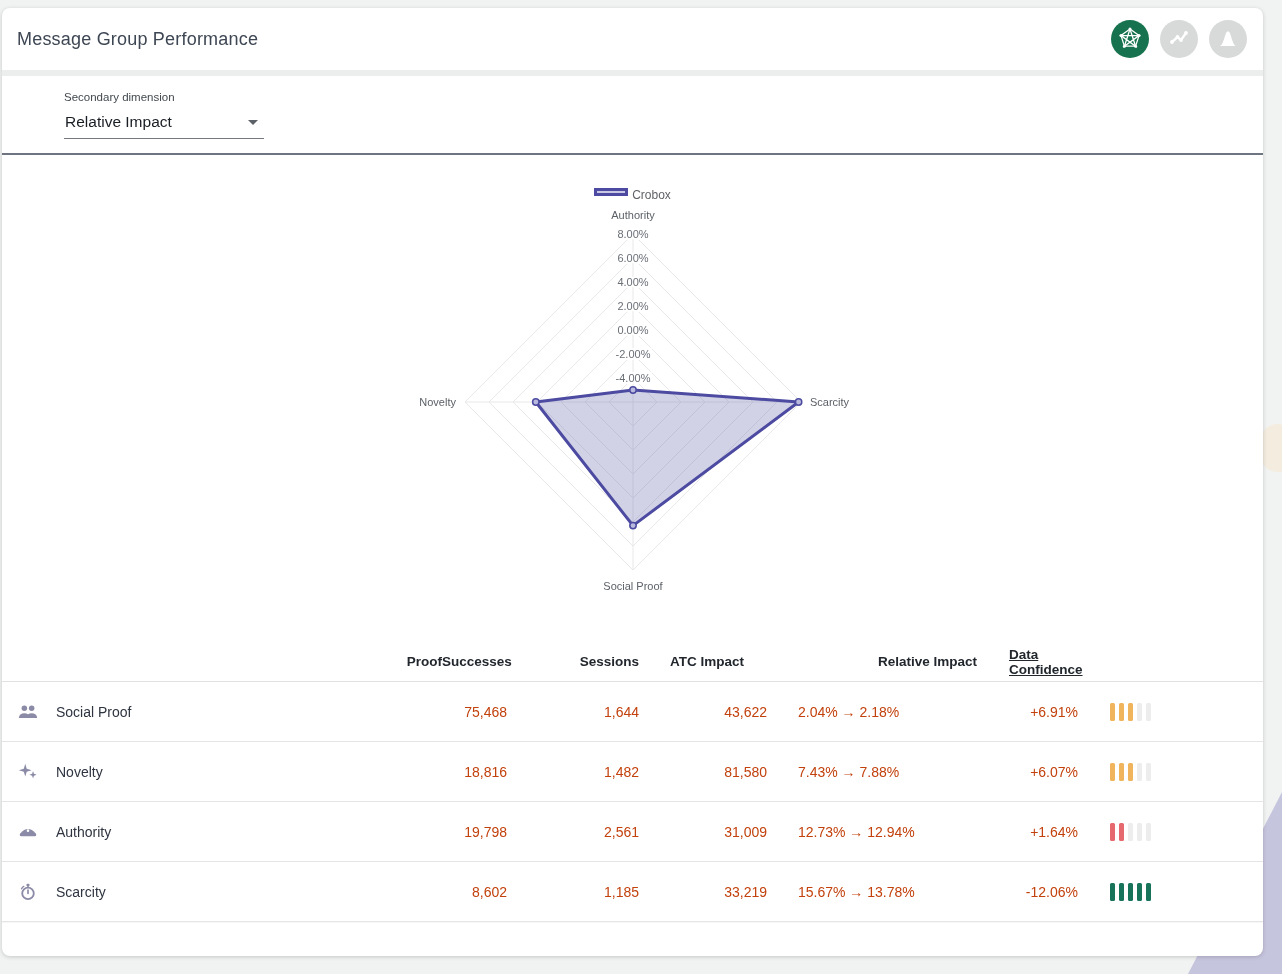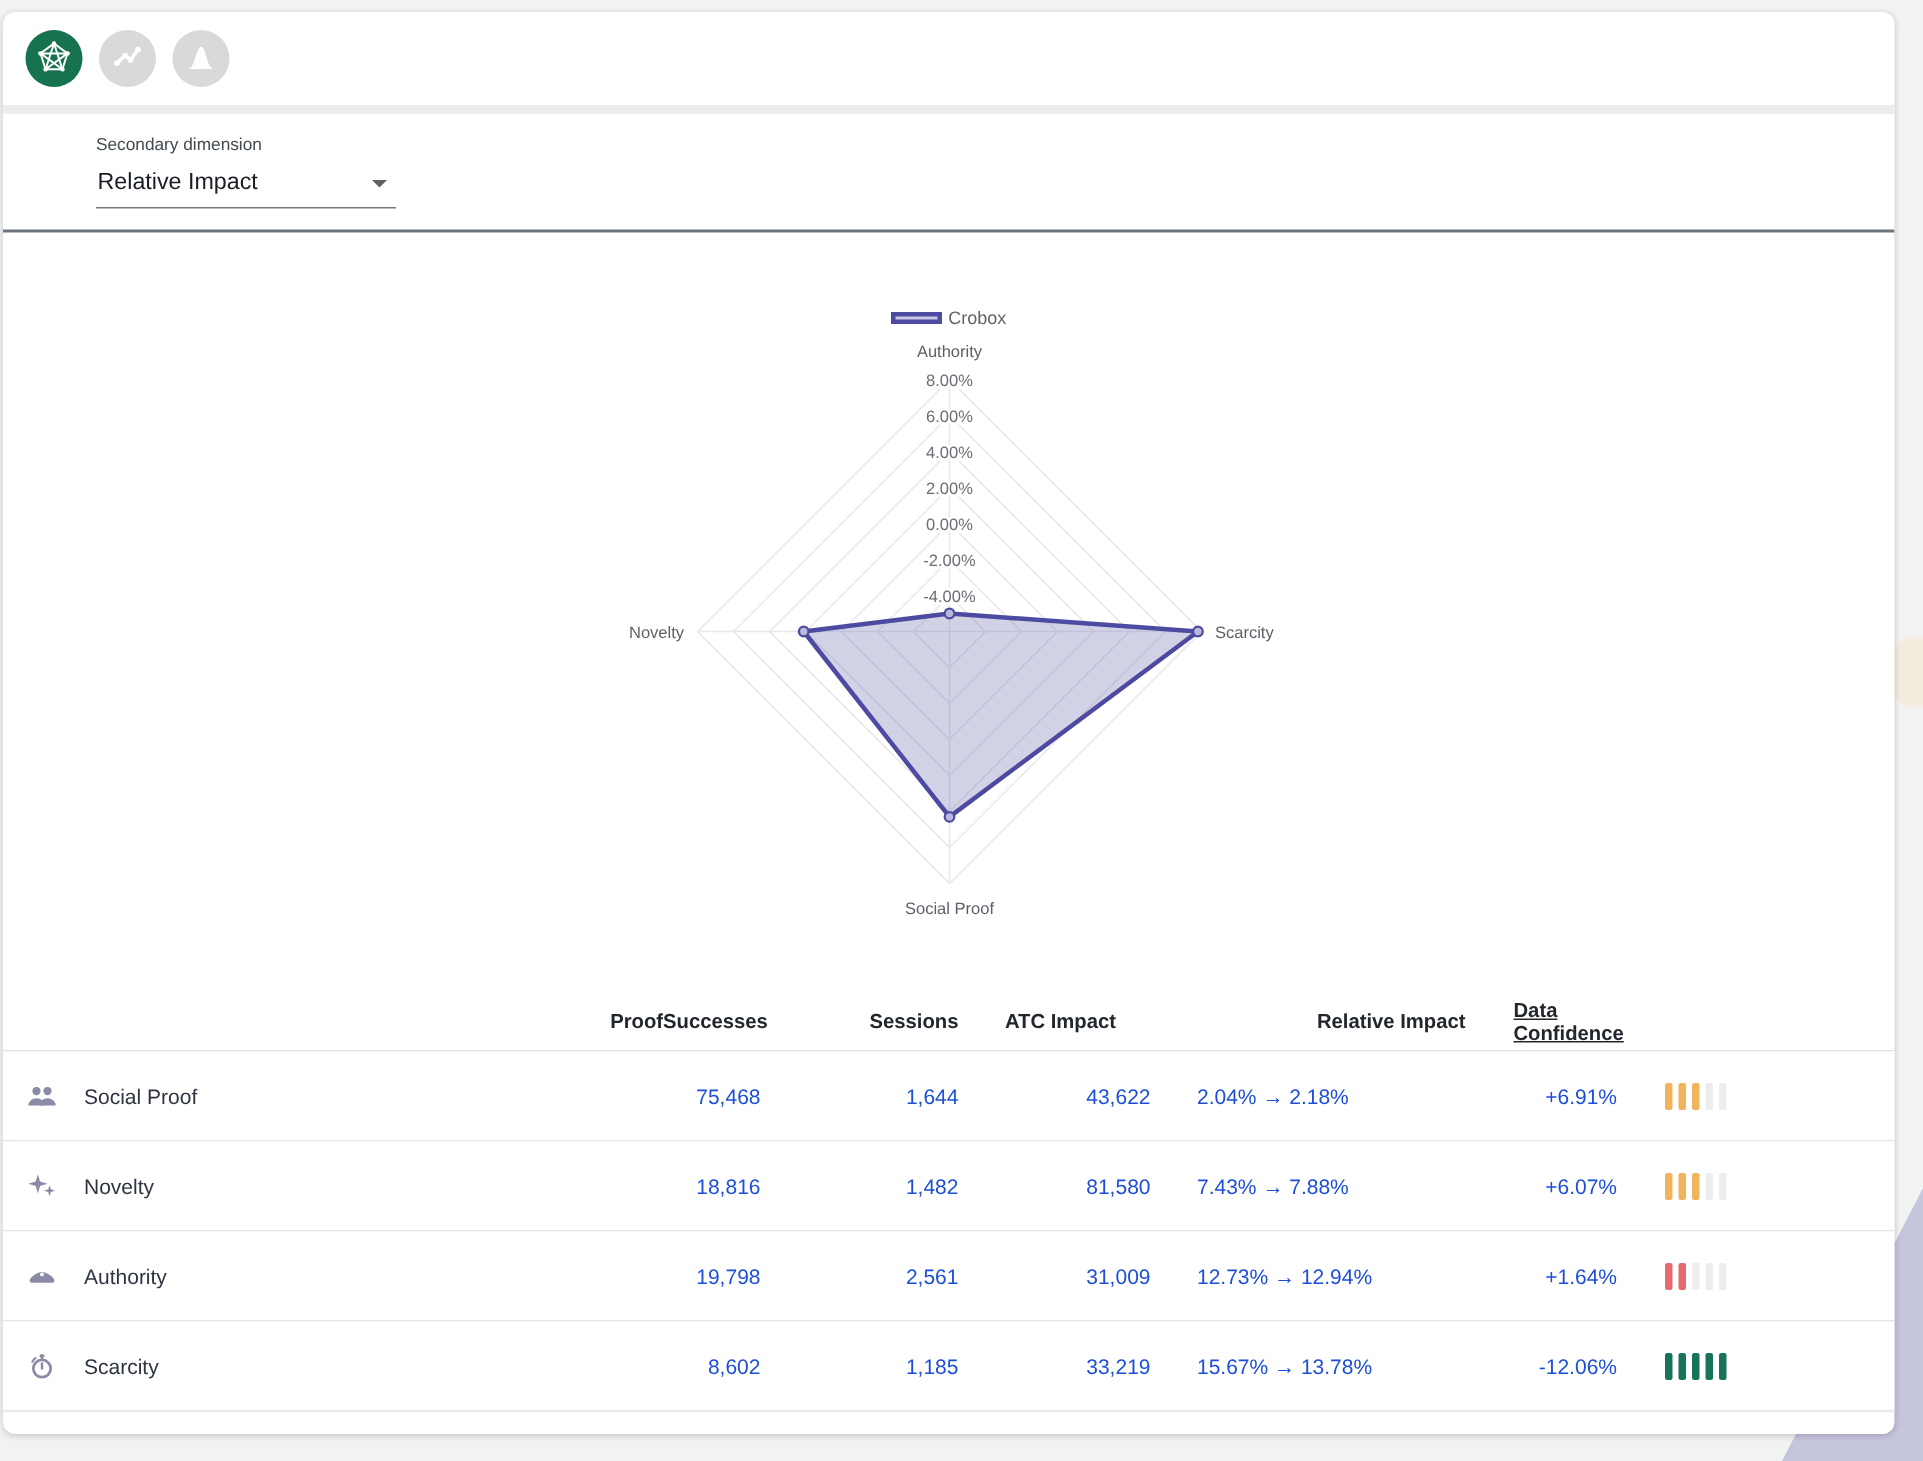--- a/index.html
+++ b/index.html
@@ -34,58 +34,59 @@
   .select { width:200px; display:flex; align-items:center; justify-content:space-between;
     padding:7px 6px 7px 1px; border-bottom:1.5px solid #75787e; cursor:pointer; margin-top:3px; }
   .select-value { font-size:15.5px; color:#191d24; }
   .caret { width:0; height:0; border-left:5px solid transparent;
     border-right:5px solid transparent; border-top:5.5px solid #5c6167; }
 
   .section-divider { height:2px; background:#6e7480; }
 
   
   .chart-area { text-align:center; }
-  .legend { display:inline-flex; align-items:center; gap:4px; margin-top:50px; cursor:pointer; }
+  .legend { display:inline-flex; align-items:flex-start; gap:4px; margin-top:33px; cursor:pointer; }
   .legend-swatch { width:34px; height:8px; border:3px solid #4c4ba1; background:#c9c8e4; }
   .legend-label { font-size:12px; color:#5f6368; }
   #radar { display:block; margin:0 auto; }
   #radar .ring  { fill:none; stroke:#e8e8ea; stroke-width:1; }
   #radar .spoke { stroke:#e8e8ea; stroke-width:1; }
   #radar .series { fill:rgba(76,75,161,.25); stroke:#4c4ba1; stroke-width:3; stroke-linejoin:round; }
   #radar .dot { fill:#b9b8dd; stroke:#4c4ba1; stroke-width:1.5; }
   #radar .tick { font-size:11px; fill:#6a6f76; text-anchor:middle;
     paint-order:stroke; stroke:#fff; stroke-width:4px; }
   #radar .axis-label { font-size:11px; fill:#5c6168; }
 
   
   .perf-table { margin-top:26px; }
   .t-row { display:grid; grid-template-columns:425px 65px 132px 128px 210px 101px 1fr;
     align-items:center; padding:0 14px 0 15px; }
   .t-head { height:40px; border-bottom:1px solid #dfe1e3; }
   .t-head .cell { font-size:13.5px; font-weight:700; color:#22272e; }
   .t-body-row { height:60px; border-bottom:1px solid #e4e5e7;
     box-shadow:0 1px 0 rgba(0,0,0,.03); cursor:pointer; background:#fff; }
-  .cell { font-size:14px; color:#1d4ed8; }
+  .cell { font-size:14px; color:#c2410c; }
   .c-num { text-align:right; }
   .c-atc { padding-left:31px; }
   .c-rel { text-align:right; }
   .c-conf { padding-left:32px; display:flex; align-items:center;text-decoration:underline; }
   .c-name { display:flex; align-items:center; gap:17px; color:#2e3440; }
   .row-icon { width:22px; height:22px; flex:0 0 22px; }
   .cbar { display:inline-block; width:5px; height:18px; border-radius:1.5px; margin-right:4px; }
 </style>
 </head>
 <body>
 
 <div class="deco-blob"></div>
 <div class="deco-corner"></div>
 
 <div class="card">
 
   <div class="card-header">
+    <div class="card-title">Message Group Performance</div>
     <div class="view-switch">
       <button class="view-btn active">
         <span>
           <svg width="24" height="24" viewBox="0 0 24 24">
             <g fill="none" stroke="#fff" stroke-width="1.3">
               <polygon points="12,3 21,9.6 17.6,20.2 6.4,20.2 3,9.6"></polygon>
               <polyline points="12,3 17.6,20.2 3,9.6 21,9.6 6.4,20.2 12,3"></polyline>
             </g>
             <g fill="#fff">
               <circle cx="12" cy="3" r="1.5"></circle>

